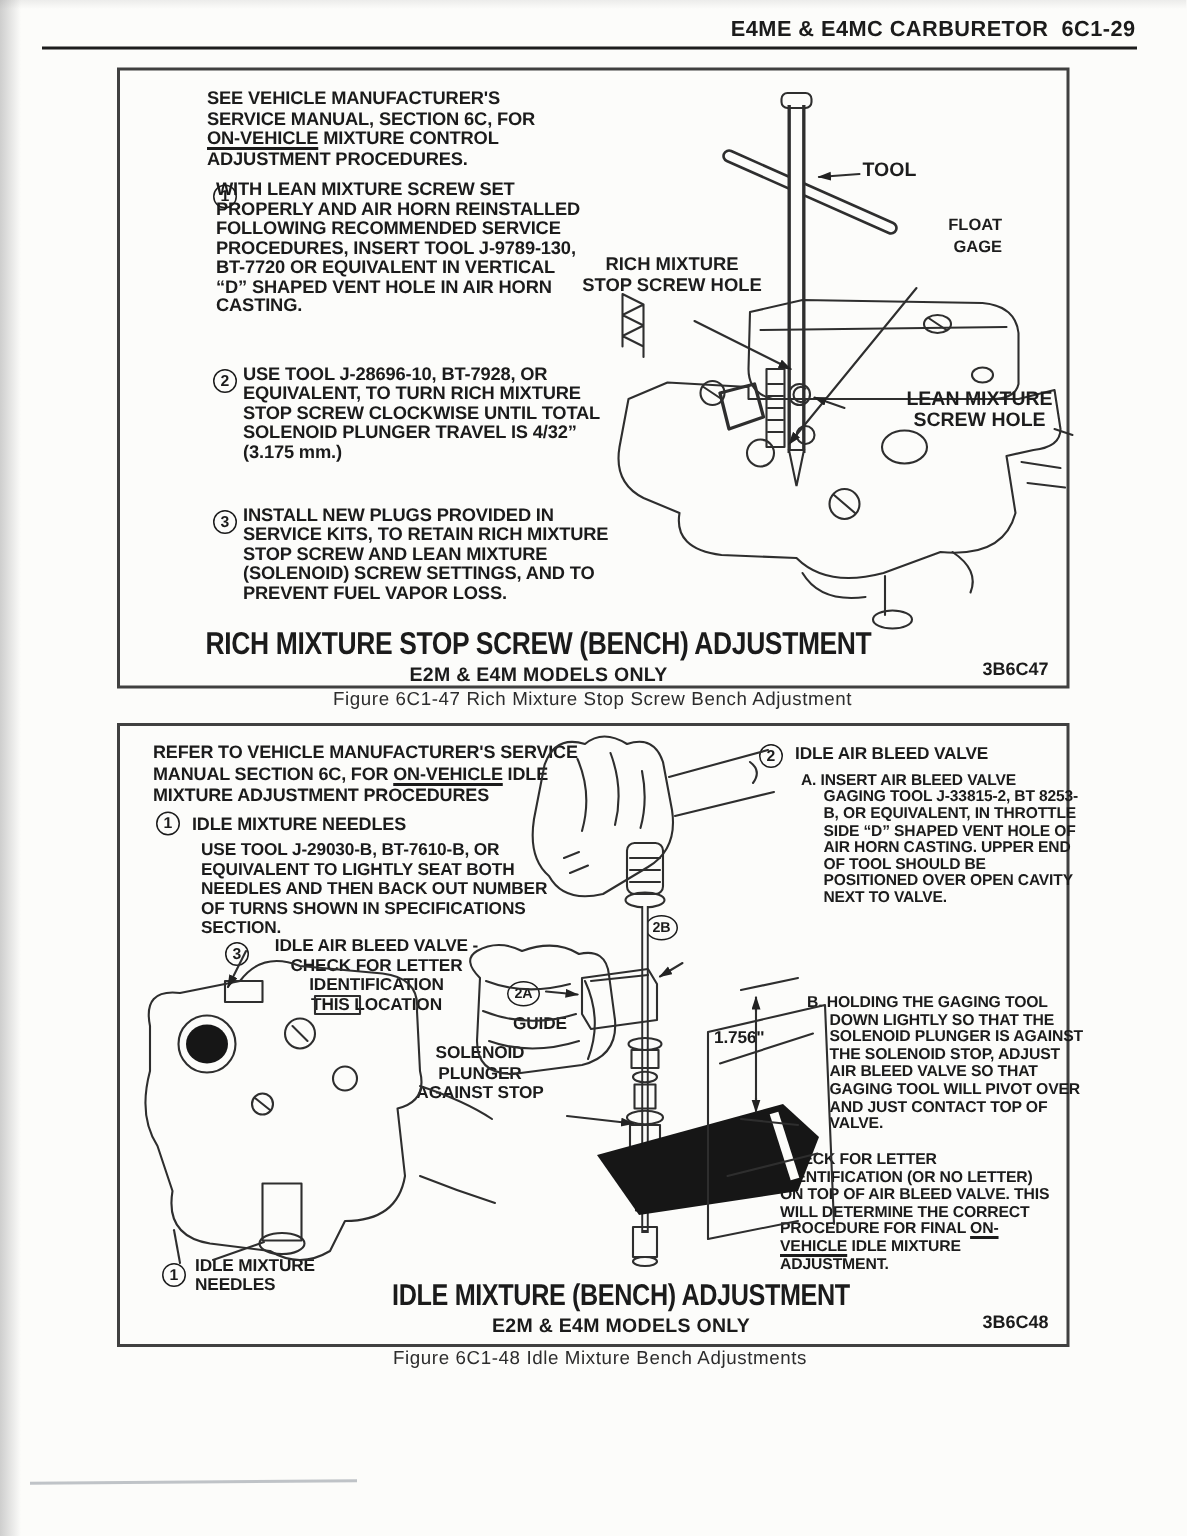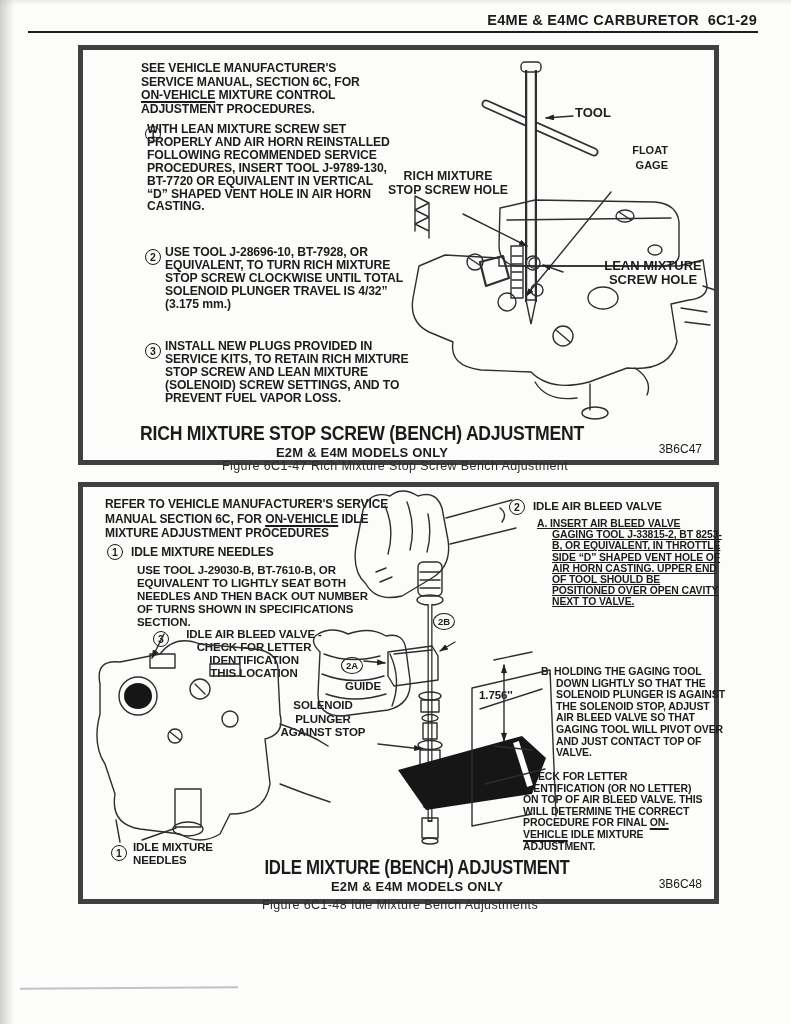--- a/index.html
+++ b/index.html
@@ -17,34 +17,34 @@
   
   .edge-left{left:0;top:0;width:14px;height:1024px;
     background:linear-gradient(90deg,rgba(120,120,122,.35),rgba(120,120,122,0));}
   .edge-top{left:0;top:0;width:791px;height:6px;
     background:linear-gradient(180deg,rgba(120,120,122,.12),rgba(120,120,122,0));}
   .scan-line{left:20px;top:987px;width:218px;height:2px;background:#8d939d;opacity:.55;transform:rotate(-.4deg);}
   
   .hdr-title{top:12px;right:34px;font-size:14.5px;letter-spacing:.3px;white-space:pre;}
   .hdr-rule{left:28px;top:31px;width:730px;height:2px;background:#1d1d1d;}
   
-  .fbox{border:5px solid #404040;background:transparent;}
+  .fbox{border:2px solid #404040;background:transparent;}
   #box1{left:78px;top:45px;width:631px;height:410px;}
   #box2{left:78px;top:482px;width:631px;height:412px;}
   
   .f1-intro{left:58px;top:12px;width:240px;font-size:12.2px;line-height:13.6px;font-weight:bold;letter-spacing:-.1px;}
   .f1-step{width:246px;font-size:12.2px;line-height:12.9px;font-weight:bold;letter-spacing:-.1px;}
   .circ{display:inline-flex;align-items:center;justify-content:center;
     width:16px;height:16px;border:1.7px solid #1b1b1b;border-radius:50%;
     font-size:10.5px;font-weight:bold;background:transparent;box-sizing:border-box;}
   .circ.wide{width:22px;height:17px;border-radius:50%;font-size:9.5px;}
   .dlabel{font-weight:bold;color:#1d1d1d;}
   .figtitle{font-size:21px;font-weight:bold;letter-spacing:-.3px;transform:scaleX(.84);transform-origin:center;white-space:nowrap;}
   .figsub{font-size:13px;font-weight:bold;letter-spacing:.2px;}
-  .figcode{font-size:12px;font-weight:normal;}
+  .figcode{font-size:12px;font-weight:bold;}
   .caption{font-size:12.5px;color:#2c2c2c;letter-spacing:.4px;}
   
   .f2-intro{left:22px;top:10px;width:298px;font-size:12px;line-height:14.6px;font-weight:bold;letter-spacing:-.1px;}
   .f2-body{font-size:11.5px;line-height:13px;font-weight:bold;letter-spacing:-.1px;}
   .f2-small{font-size:10.5px;line-height:11.5px;font-weight:bold;letter-spacing:-.1px;}
   .hang{padding-left:15px;text-indent:-15px;}
   svg{position:absolute;overflow:visible;}
   svg *{vector-effect:non-scaling-stroke;}
   .ln{stroke:#2e2e2e;stroke-width:1.4;fill:none;stroke-linecap:round;stroke-linejoin:round;}
   .ln2{stroke:#2e2e2e;stroke-width:2.2;fill:none;stroke-linecap:round;stroke-linejoin:round;}
@@ -164,21 +164,21 @@
 AGAINST STOP</div>
 
   <div class="abs f2-body" style="left:396px;top:202px;">1.756''</div>
 
   <span class="circ abs" style="left:28px;top:358px;">1</span>
   <div class="abs f2-body preline" style="left:50px;top:354px;width:110px;">IDLE MIXTURE
 NEEDLES</div>
 
   <span class="circ abs" style="left:426px;top:12px;">2</span>
   <div class="abs f2-body" style="left:450px;top:13px;font-size:11.5px;">IDLE AIR BLEED VALVE</div>
-  <div class="abs f2-small hang" style="left:454px;top:31px;width:172px;font-size:10.4px;line-height:11.2px;text-decoration:underline;">A. INSERT AIR BLEED VALVE GAGING TOOL J-33815-2, BT 8253-B, OR EQUIVALENT, IN THROTTLE SIDE “D” SHAPED VENT HOLE OF AIR HORN CASTING. UPPER END OF TOOL SHOULD BE POSITIONED OVER OPEN CAVITY NEXT TO VALVE.</div>
+  <div class="abs f2-small hang" style="left:454px;top:31px;width:172px;font-size:10.4px;line-height:11.2px;">A. INSERT AIR BLEED VALVE GAGING TOOL J-33815-2, BT 8253-B, OR EQUIVALENT, IN THROTTLE SIDE “D” SHAPED VENT HOLE OF AIR HORN CASTING. UPPER END OF TOOL SHOULD BE POSITIONED OVER OPEN CAVITY NEXT TO VALVE.</div>
   <div class="abs f2-small hang" style="left:458px;top:179px;width:172px;line-height:11.6px;">B. HOLDING THE GAGING TOOL DOWN LIGHTLY SO THAT THE SOLENOID PLUNGER IS AGAINST THE SOLENOID STOP, ADJUST AIR BLEED VALVE SO THAT GAGING TOOL WILL PIVOT OVER AND JUST CONTACT TOP OF VALVE.</div>
 
   <span class="circ abs" style="left:418px;top:285px;">3</span>
   <div class="abs f2-small" style="left:440px;top:284px;width:186px;line-height:11.6px;">
     <span>CHECK FOR LETTER IDENTIFICATION (OR NO LETTER) ON TOP OF AIR BLEED VALVE. THIS WILL DETERMINE THE CORRECT PROCEDURE FOR FINAL </span><span class="u">ON-VEHICLE</span><span> IDLE MIXTURE ADJUSTMENT.</span>
   </div>
 
   <div class="abs ctr" style="left:36px;top:369px;width:596px;">
     <div class="figtitle" style="font-size:20px;">IDLE MIXTURE (BENCH) ADJUSTMENT</div>
   </div>

